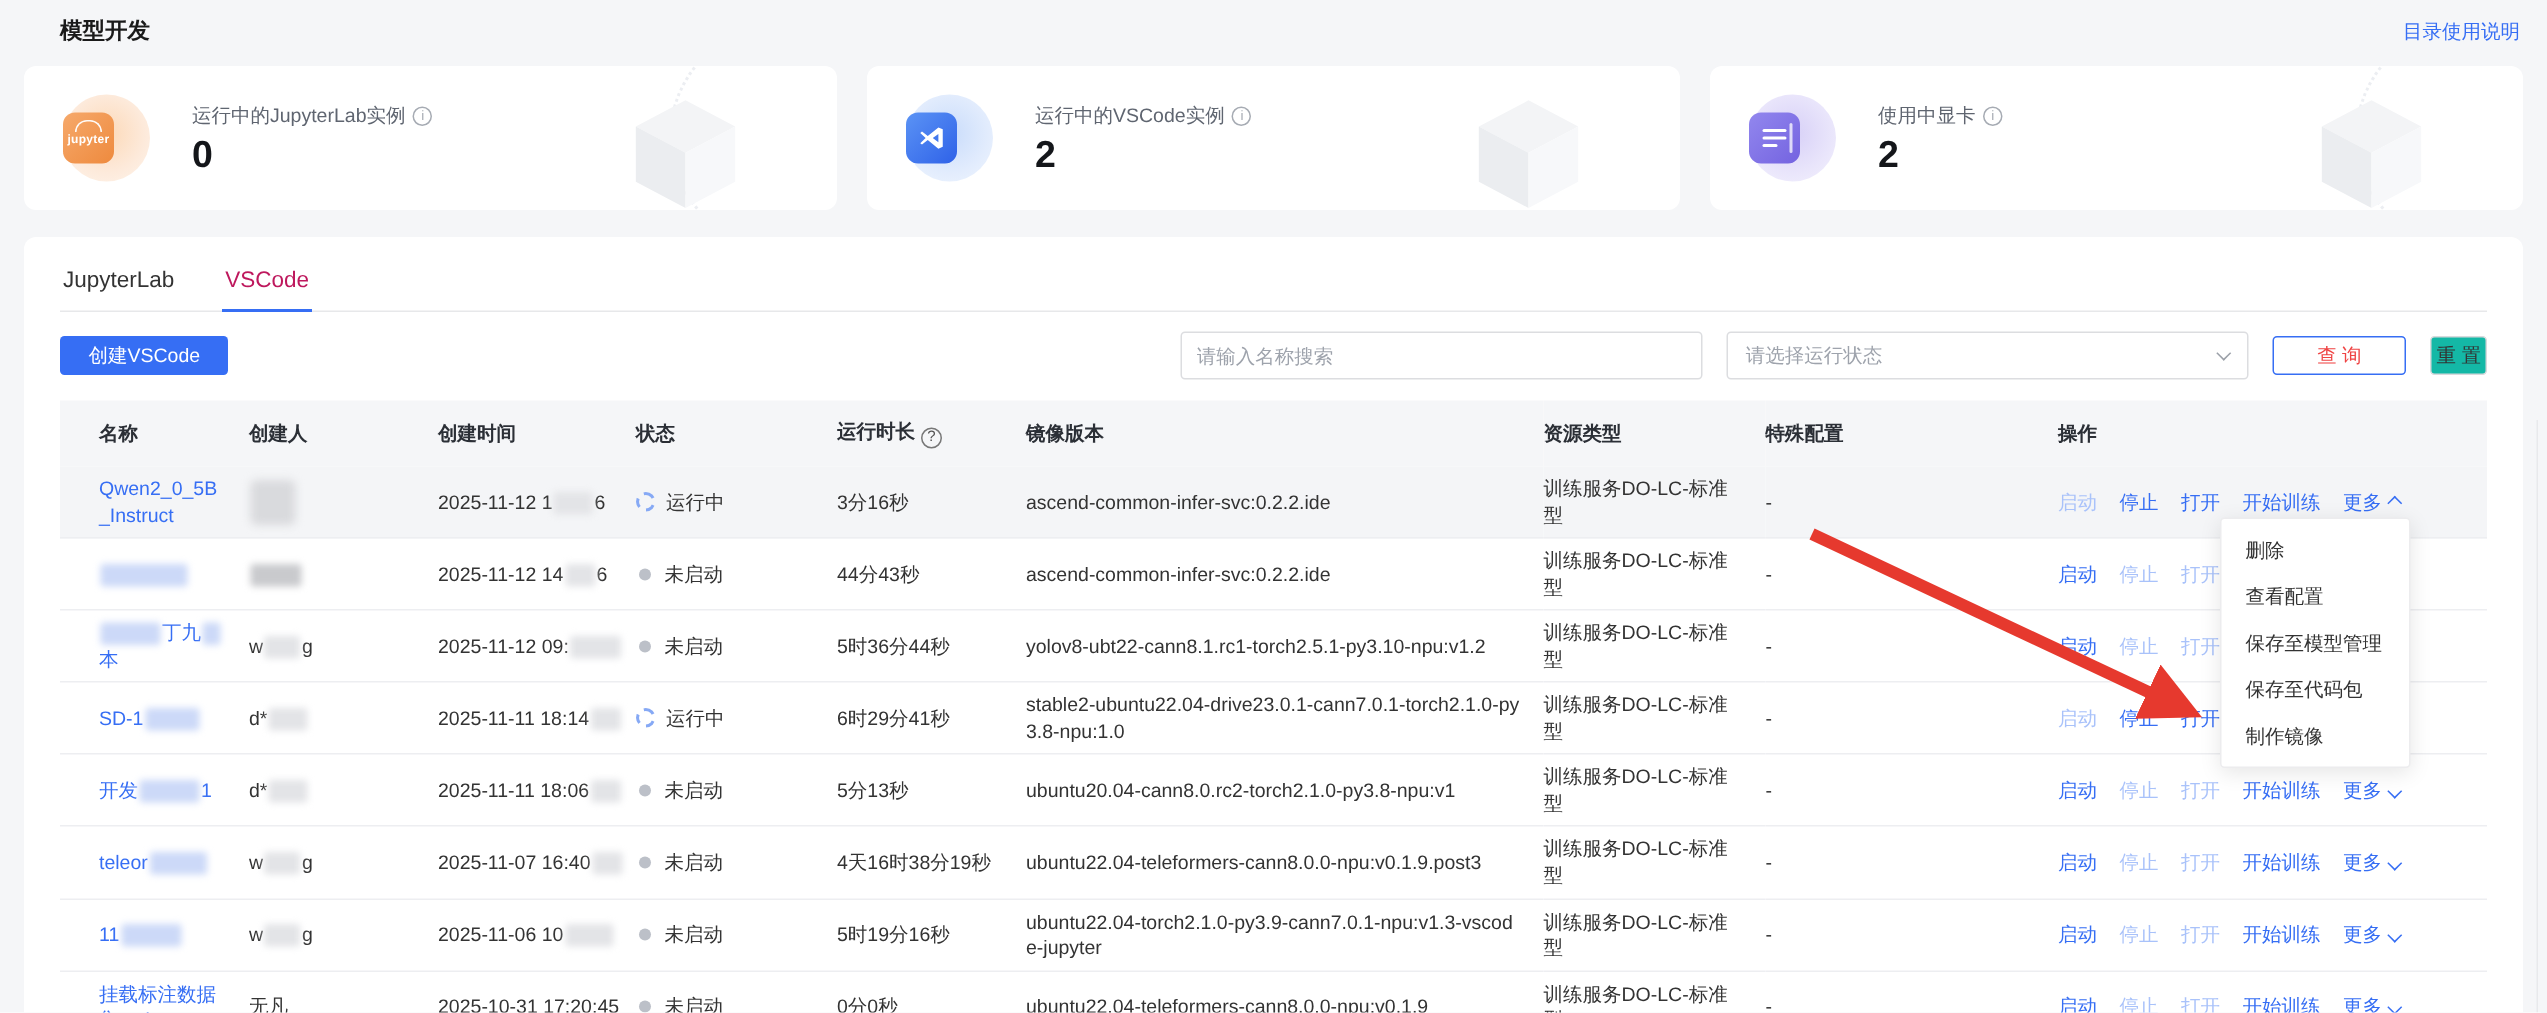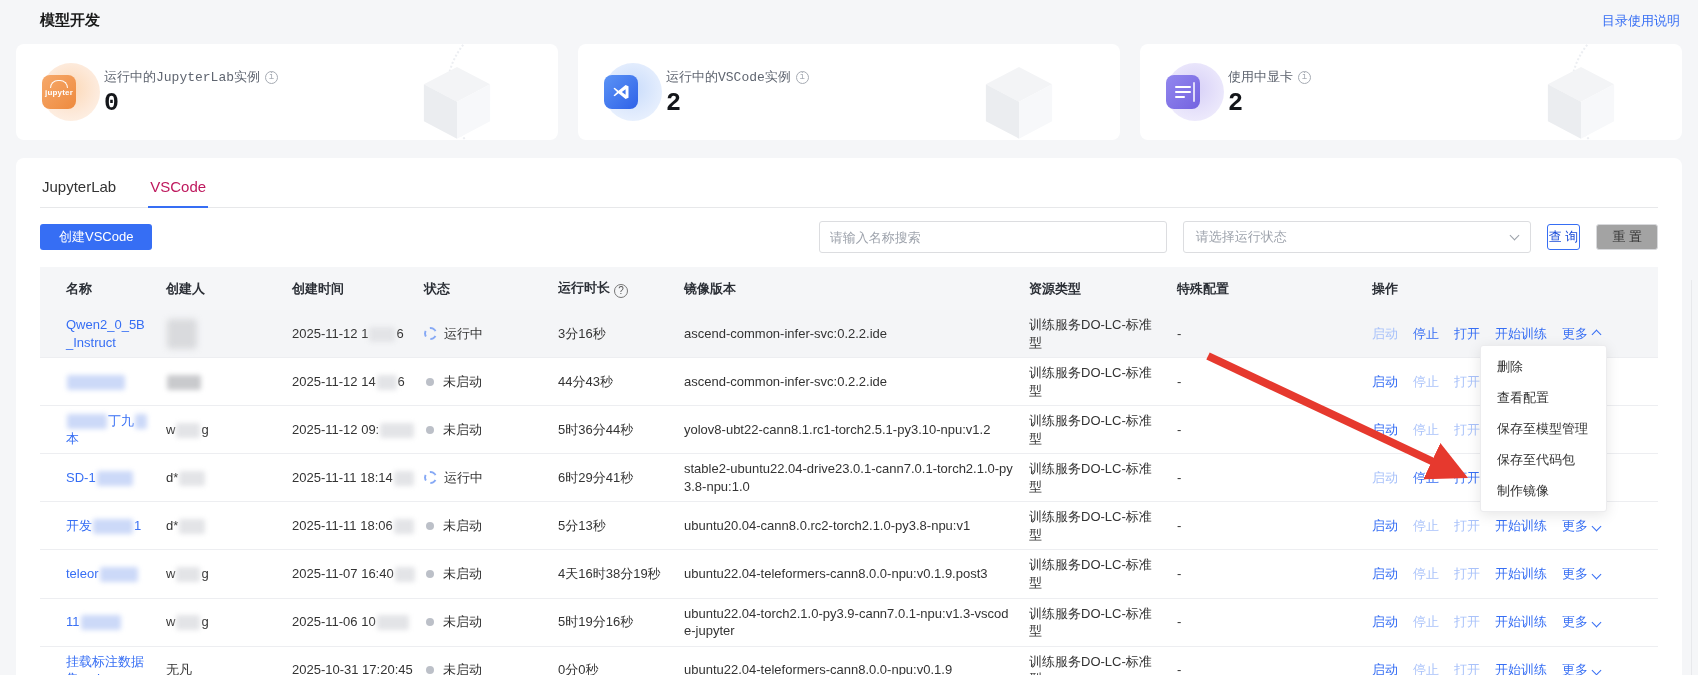--- a/index.html
+++ b/index.html
@@ -24,21 +24,21 @@
   .icon-sq.jup { background:linear-gradient(135deg,#f6a96b,#ee8a3e); }
   .jup-txt { color:#fff; font-size:8px; font-weight:700; letter-spacing:.2px; }
   .jup-arc { position:absolute; top:5px; left:8px; width:18px; height:8px; border:1.6px solid #fff; border-bottom:none;
              border-radius:9px 9px 0 0; opacity:.95; }
   .icon-sq.vsc { background:linear-gradient(135deg,#5b93f5,#2f62e8); }
   .icon-sq.gpu { background:linear-gradient(135deg,#9287ee,#7463e0); }
   .gpu-bars { width:16px; display:flex; flex-direction:column; gap:2.5px; }
   .gpu-bars i { display:block; height:2.5px; background:#fff; border-radius:2px; }
   .gpu-bars i:nth-child(3) { width:60%; }
   .gpu-side { position:absolute; right:5px; top:7px; width:2.5px; height:20px; background:rgba(255,255,255,.75); border-radius:2px; }
-  .card-info { margin-left:4px;font-family:Liberation Mono, monospace; }
+  .card-info { margin-left:28px; }
   .card-label { font-size:13px; color:#5f6570; display:flex; align-items:center; gap:5px; }
   .card-value { font-size:25px; font-weight:700; color:#14161a; margin-top:5px; line-height:1; }
   .i-icon { width:13px; height:13px; border:1px solid #a6abb3; border-radius:50%; color:#a6abb3;
             font-size:9px; line-height:11px; text-align:center; display:inline-block; font-style:normal; }
   .cube { position:absolute; right:55px; top:10px; width:92px; height:92px; }
   .dots-arc { position:absolute; right:-38px; top:-28px; width:150px; height:150px; border:2px dotted #eceef2; border-radius:50%; }
   
   .panel { position:absolute; left:16px; right:16px; top:158px; bottom:0; background:#fff; border-radius:8px 8px 0 0;
            padding:18px 24px 0 24px; }
   .tabs { display:flex; gap:30px; border-bottom:1px solid #e7e8ea; }
@@ -52,22 +52,22 @@
   .toolbar-right { margin-left:auto; display:flex; align-items:center; gap:16px; }
   .search-input { width:348px; height:32px; border:1px solid #dcdde0; border-radius:3px; padding:14px 10px; font-size:13px;
                   color:#333; outline:none; font-family:inherit; }
   .search-input::placeholder { color:#9ea3ac; }
   .fake-select { width:348px; height:32px; border:1px solid #dcdde0; border-radius:3px; padding:0 12px; display:flex;
                  align-items:center; justify-content:space-between; color:#9ea3ac; cursor:pointer; background:#fff; }
   .chev { display:inline-block; width:7px; height:7px; border-right:1.4px solid currentColor; border-bottom:1.4px solid currentColor;
           transform:rotate(45deg); margin-top:-3px; }
   .chev.up { transform:rotate(225deg); margin-top:3px; }
   .sel-chev { color:#9ba0a8; }
-  .btn-query { background:#fff; border-color:#366ef4; color:#1d4ed8; padding:0 1px; }
-  .btn-reset { background:#a3a3a3; border-color:#d8d9dc; color:#333; padding:0 15px; }
+  .btn-query { background:#fff; border-color:#366ef4; color:#ef4444; padding:0 29px; }
+  .btn-reset { background:#14b8a6; border-color:#d8d9dc; color:#333; padding:0 3px; }
   
   table { width:100%; border-collapse:collapse; margin-top:14px; table-layout:fixed; }
   col.c-name{width:126px} col.c-creator{width:126px} col.c-time{width:132px} col.c-status{width:134px}
   col.c-dur{width:126px} col.c-img{width:345px} col.c-res{width:148px} col.c-sp{width:95px} col.c-ops{width:auto}
   thead th { background:#f5f6f8; text-align:left; font-size:13px; font-weight:700; color:#2b2f36;
              padding:12px 16px 12px 0; white-space:nowrap; }
   thead th:first-child, td:first-child { padding-left:26px; }
   tbody td { border-bottom:1px solid #edeef1; padding:6px 16px 6px 0; height:43px; font-size:13px; color:#333;
              vertical-align:middle; word-break:break-all; line-height:1.35; }
   tr.hover-row td { background:#f4f5f7; }

